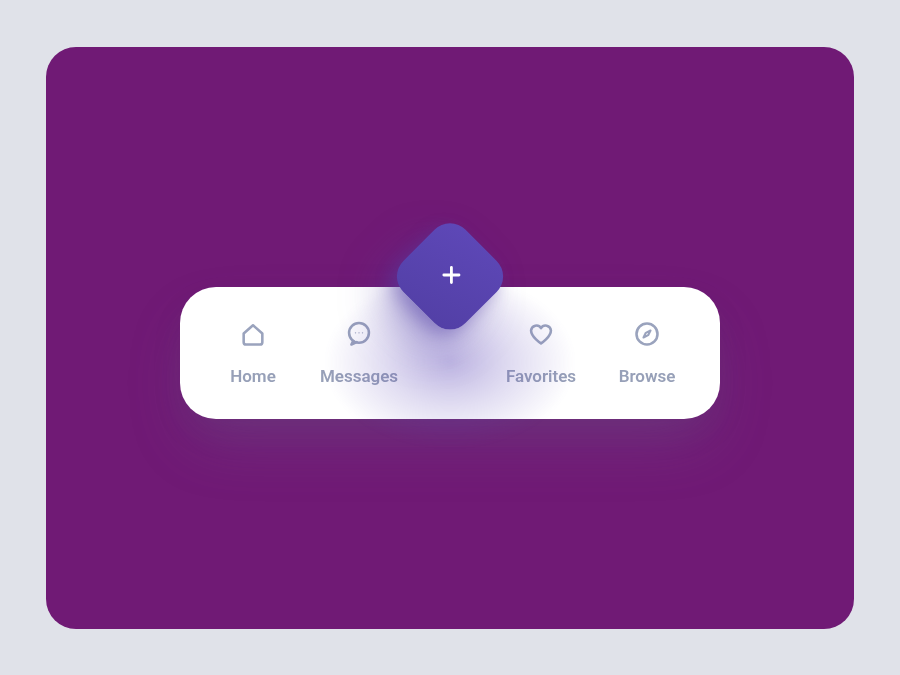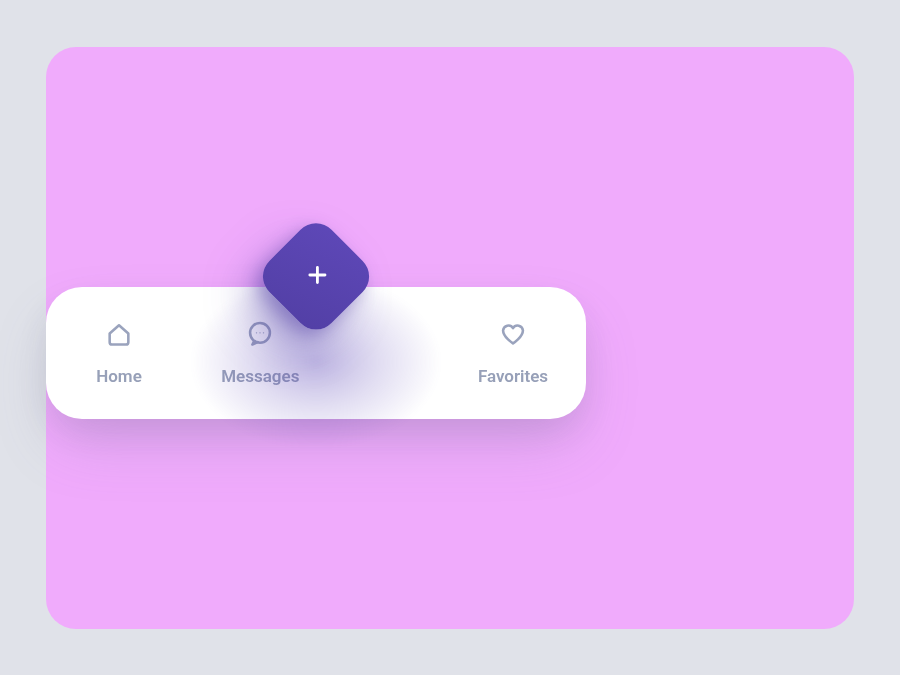--- a/index.html
+++ b/index.html
@@ -7,26 +7,26 @@
   body {
     background: #e0e2e9;
     display: flex;
     align-items: center;
     justify-content: center;
     font-family: -apple-system, BlinkMacSystemFont, "Segoe UI", Roboto, Helvetica, Arial, sans-serif;
   }
   .card {
     width: 808px;
     height: 582px;
-    background: #f0abfc;
+    background: #701a75;
     border-radius: 30px;
     position: relative;
     display: flex;
     align-items: center;
-    justify-content: flex-start;
+    justify-content: center;
   }
   .nav-wrapper {
     position: relative;
     margin-top: 30px;
   }
   .nav-bar {
     width: 540px;
     height: 132px;
     background: #ffffff;
     border-radius: 36px;
@@ -141,20 +141,29 @@
 
       <div class="nav-item">
         <span class="nav-icon">
           <svg viewBox="0 0 24 24">
               <path d="M12 20 C12 20 3.5 14.5 3.5 8.9 A4.6 4.6 0 0 1 12 7 A4.6 4.6 0 0 1 20.5 8.9 C20.5 14.5 12 20 12 20 Z"></path>
             </svg>
         </span>
         <span class="label">Favorites</span>
       </div>
 
+      <div class="nav-item">
+        <span class="nav-icon">
+          <svg viewBox="0 0 24 24">
+            <circle cx="12" cy="12" r="9"></circle>
+            <path d="M15 9 L13 13 L9 15 L11 11 Z" stroke-width="1.8"></path>
+          </svg>
+        </span>
+        <span class="label">Browse</span>
+      </div>
 
     </div>
 
     <div class="fab">
       <span>
         <svg viewBox="0 0 24 24">
             <path d="M12 5 V19 M5 12 H19"></path>
           </svg>
       </span>
     </div>

